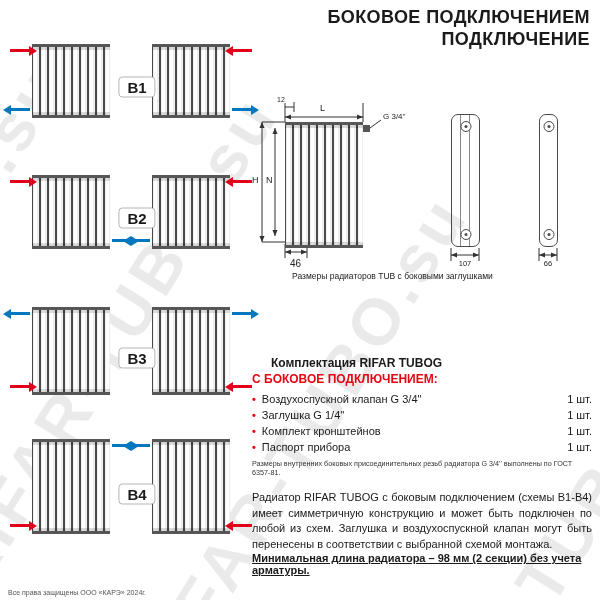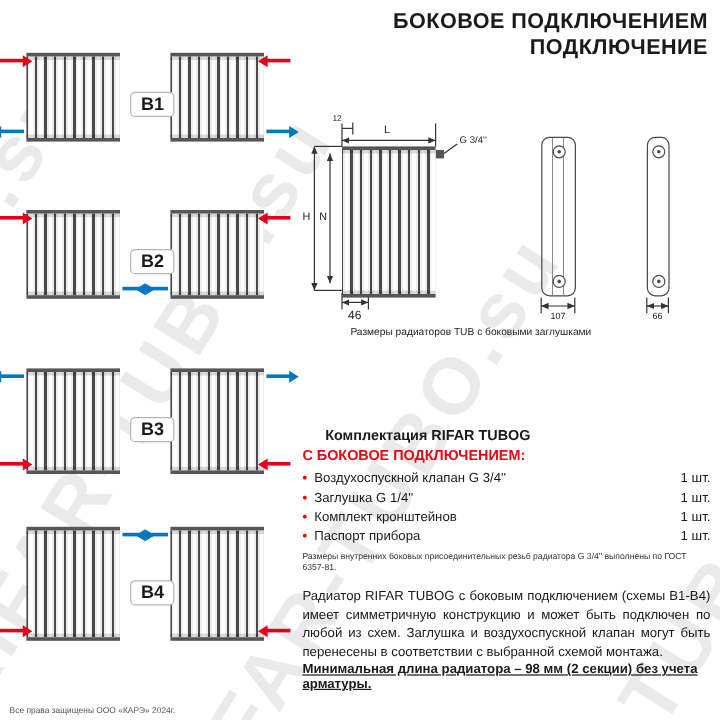--- a/index.html
+++ b/index.html
@@ -16,21 +16,21 @@
     pointer-events:none;
   }
   .layer{position:absolute;inset:0;z-index:1;}
   
   .title{
     position:absolute;top:7px;right:10px;text-align:right;
     font-size:18px;font-weight:bold;line-height:1.22;letter-spacing:.4px;
   }
   
   .schemes{position:absolute;left:6px;top:44px;width:238px;height:500px;}
-  .scheme-row{position:absolute;left:2px;width:238px;text-align:right;}
+  .scheme-row{position:absolute;left:12px;width:238px;text-align:right;}
   .radiator{
     position:absolute;top:0;bottom:0;
     background:repeating-linear-gradient(90deg,#4a4a4a 0 1px,#efefef 1px 2.5px,#ffffff 2.5px 5.5px,#efefef 5.5px 7px,#4a4a4a 7px 8px);
     border-top:3px solid #565656;border-bottom:3px solid #565656;
     box-shadow:inset 0 3px 0 rgba(0,0,0,.14), inset 0 -3px 0 rgba(0,0,0,.14);
   }
   .scheme-label{
     position:absolute;left:50%;top:58%;transform:translate(-50%,-50%);
     font-size:15px;font-weight:bold;background:#fff;
     border:1px solid #b5b5b5;border-radius:4px;padding:1px 8px;

